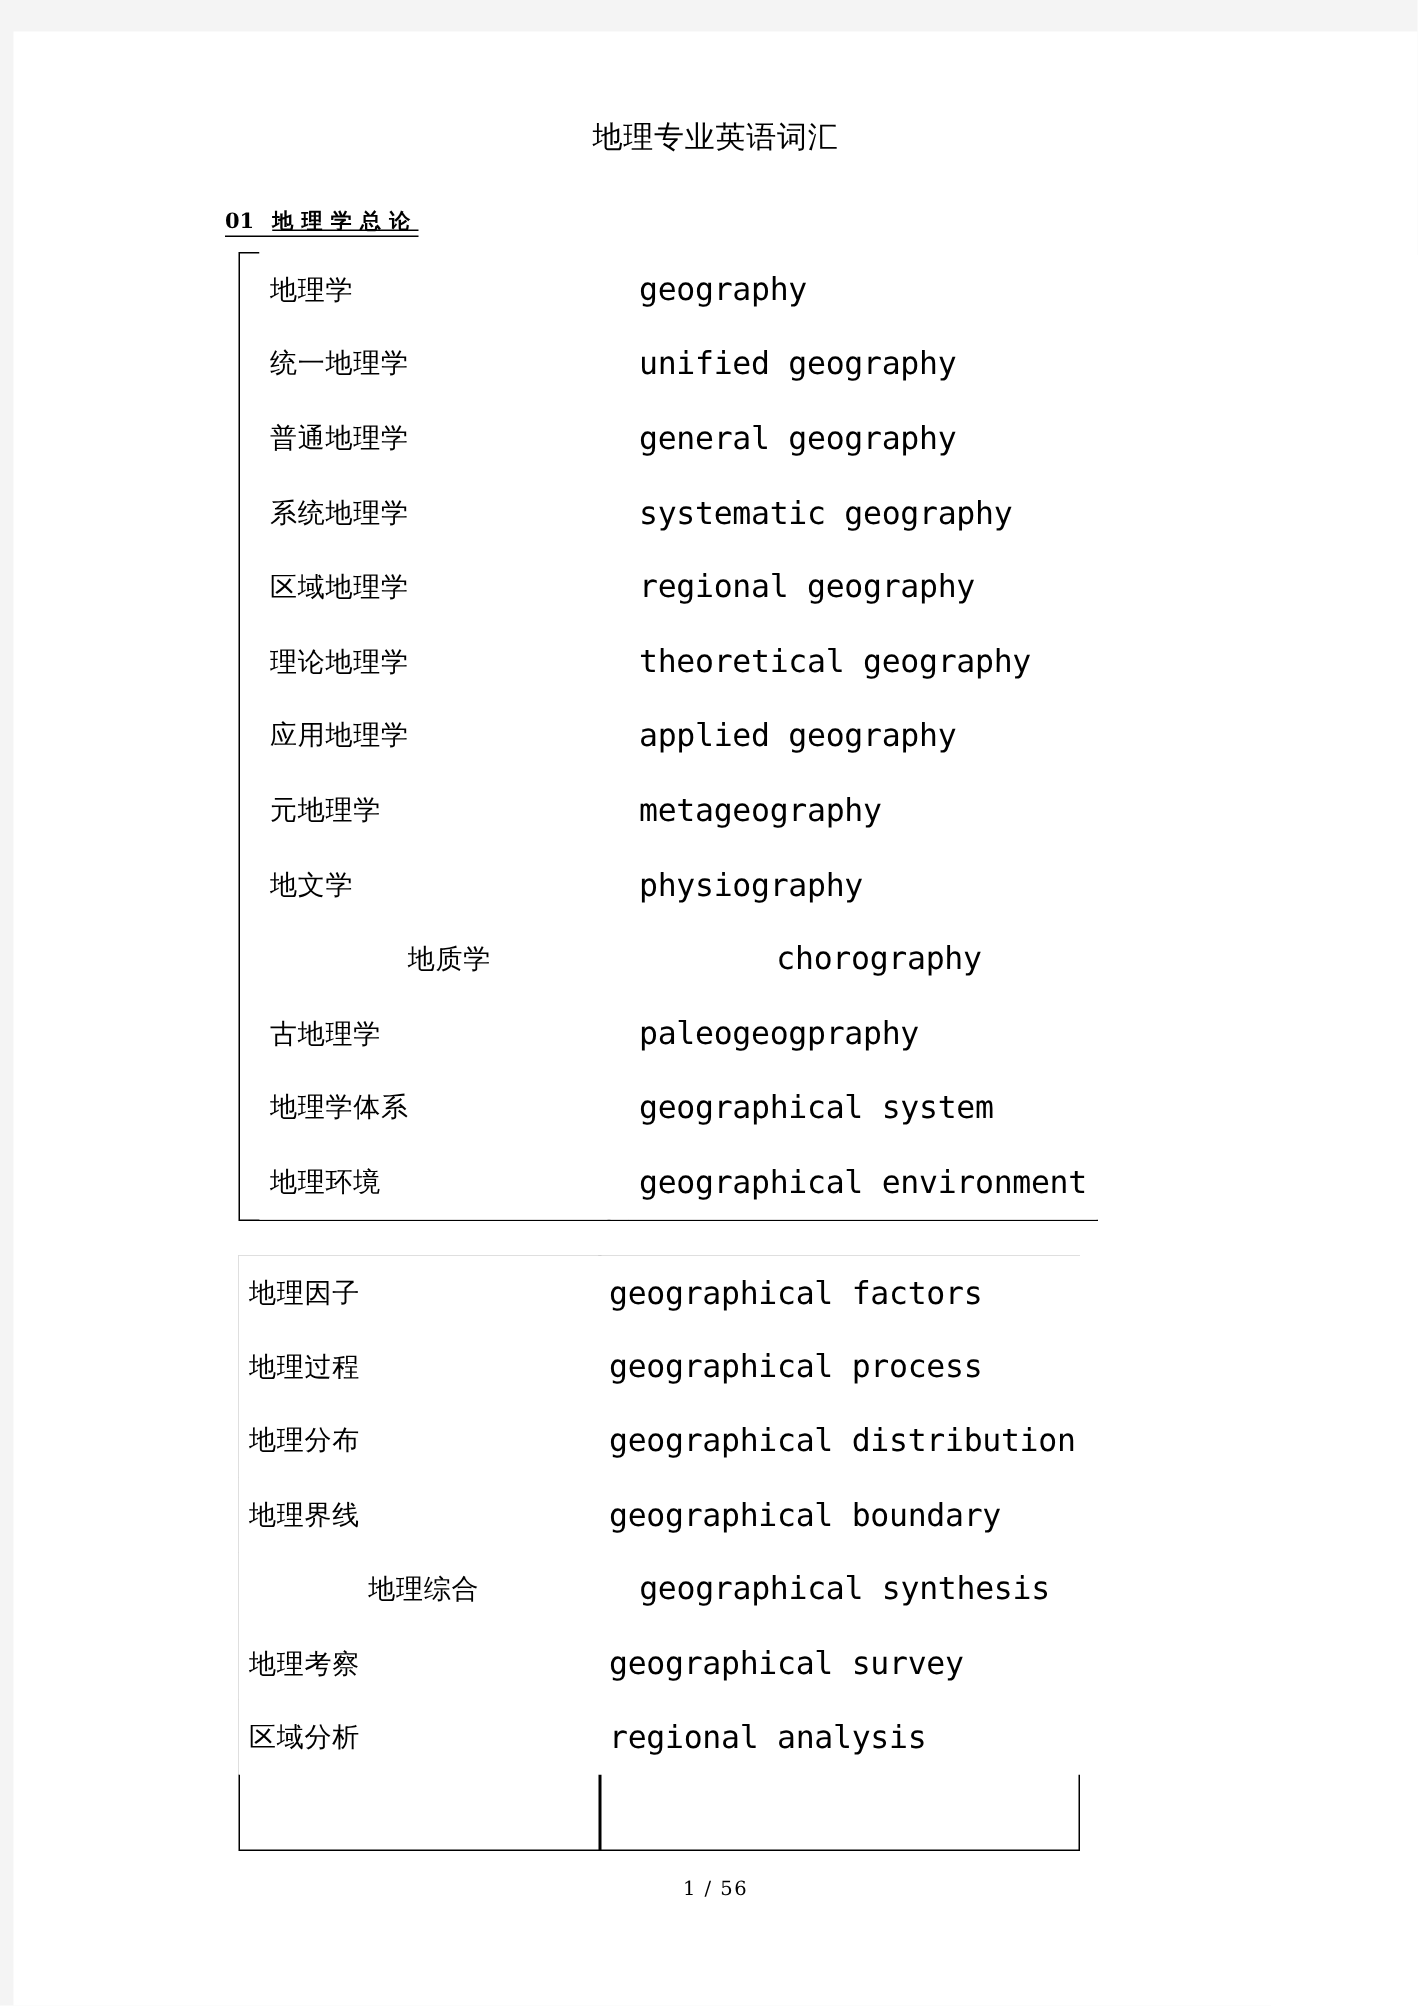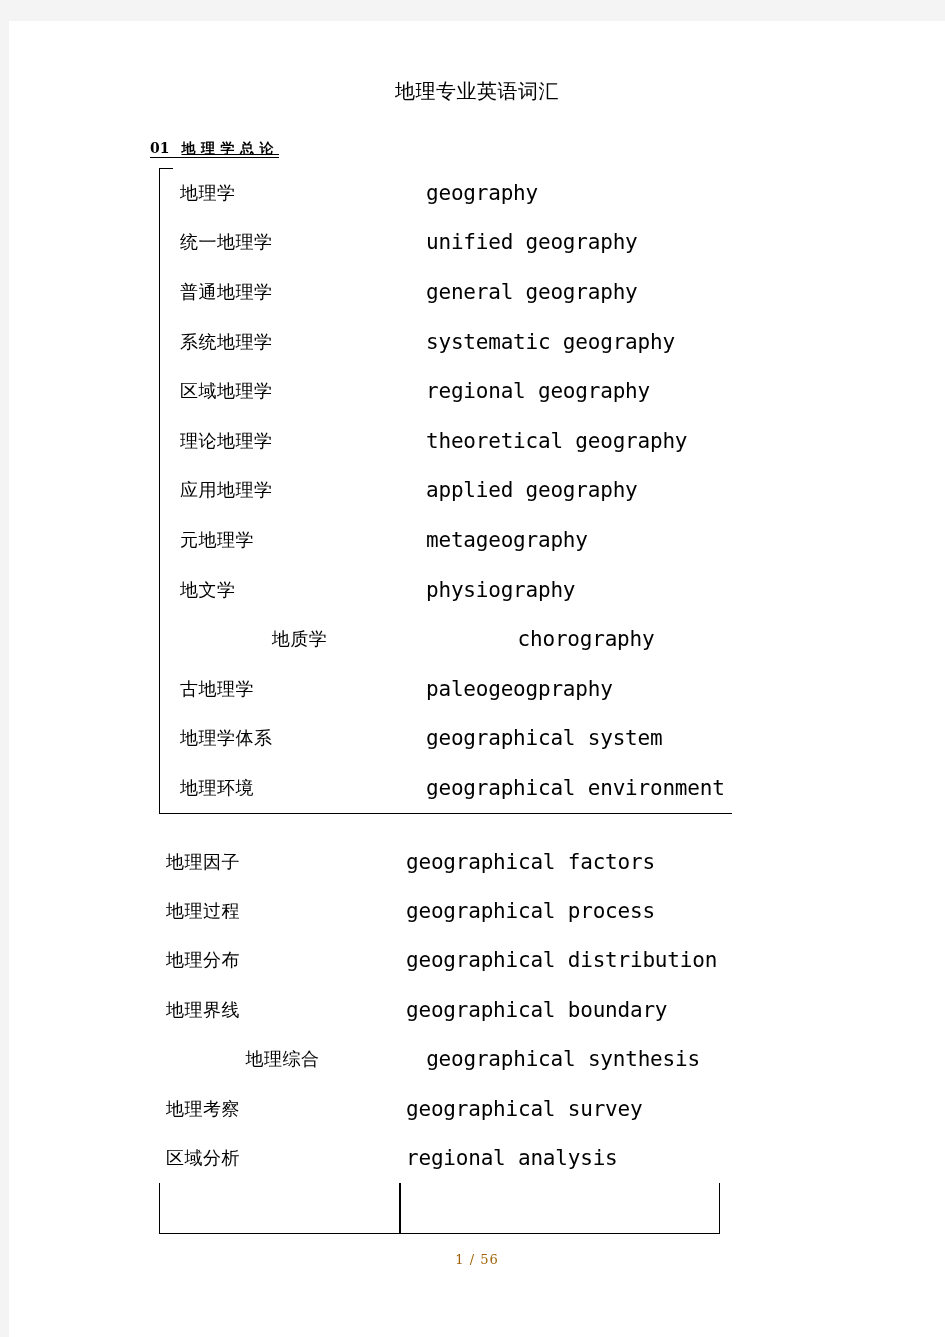--- a/index.html
+++ b/index.html
@@ -120,21 +120,21 @@
 
   
   .page-footer {
     position: absolute;
     left: 0;
     top: 1231px;
     width: 936px;
     text-align: center;
     font-family: "DejaVu Serif", "Liberation Serif", serif;
     font-size: 13px;
-    color: #a16207;
+    color: #000000;
     letter-spacing: 1px;
   }
 </style>
 </head>
 <body>
 
 <div id="page">
 
   <div class="doc-title">地理专业英语词汇</div>
 

